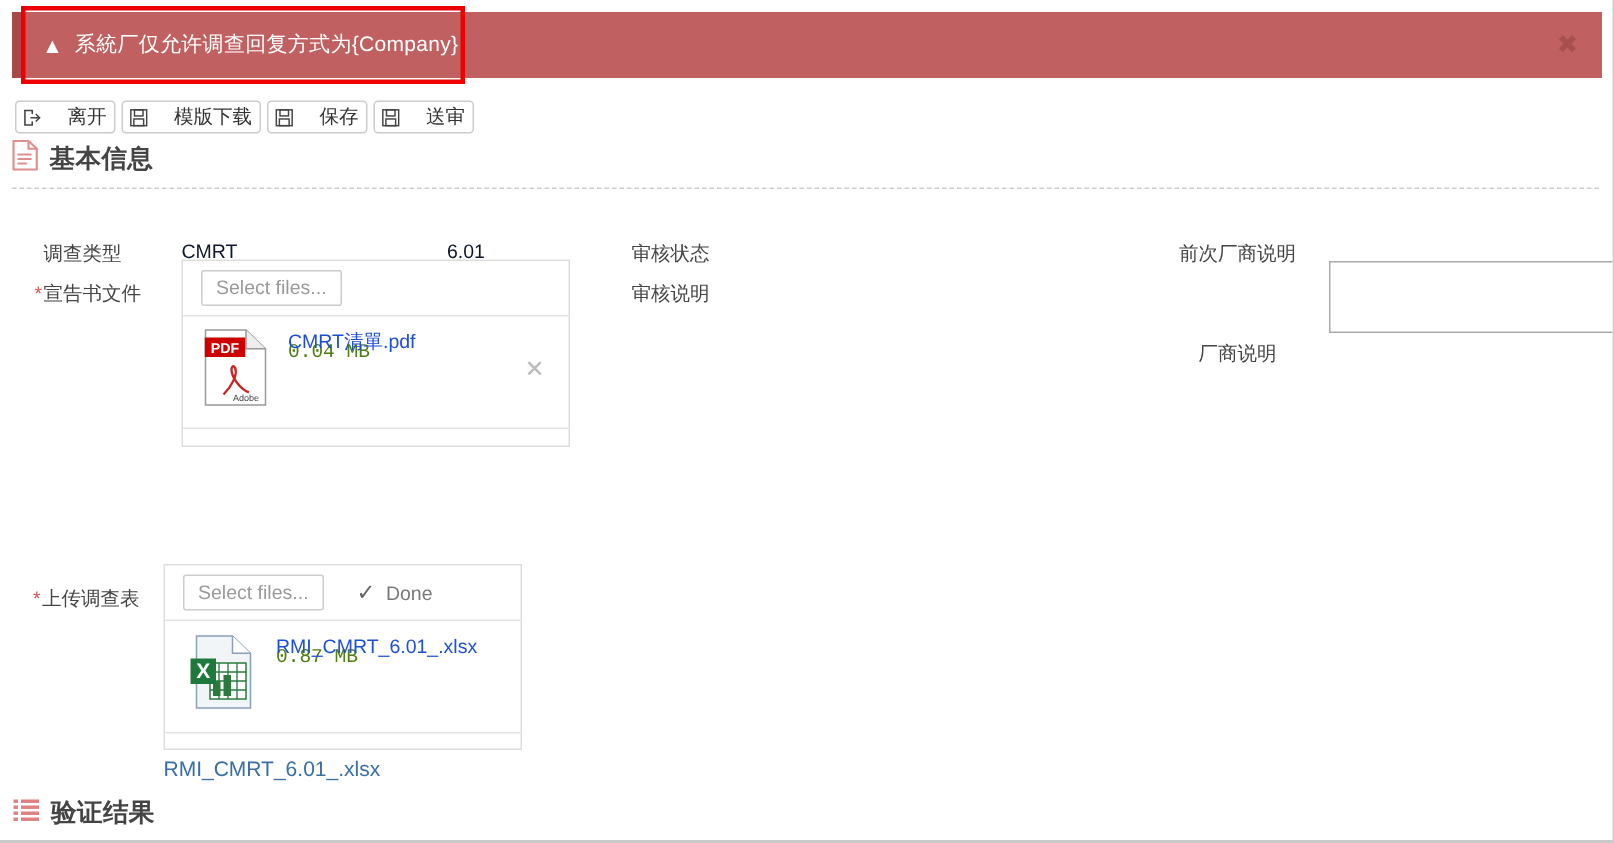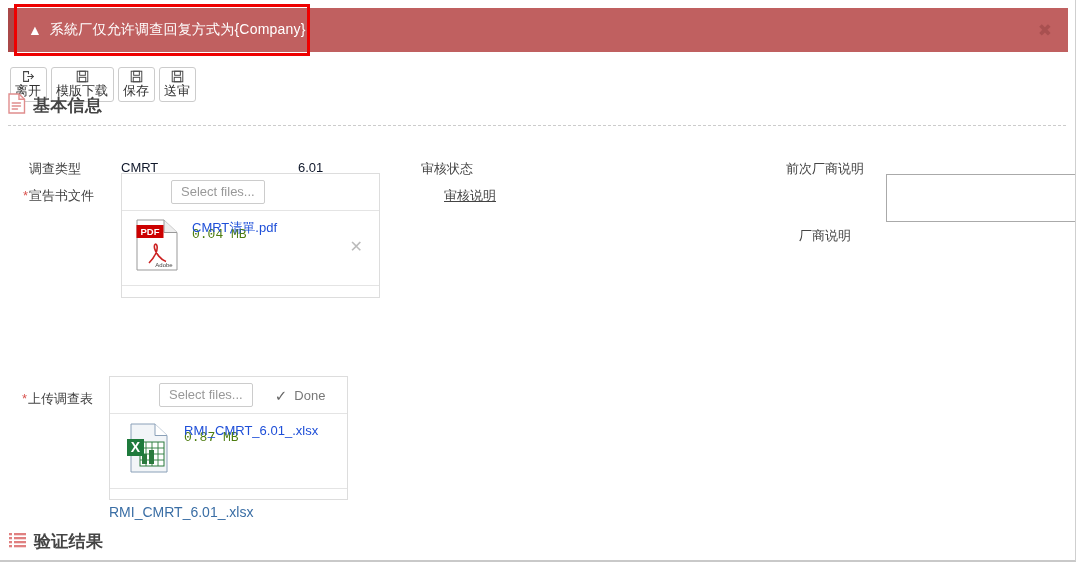--- a/index.html
+++ b/index.html
@@ -79,31 +79,30 @@
     position: absolute;
     left: 10px;
     top: 67px;
     display: flex;
     gap: 4px;
     align-items: flex-start;
   }
   .tb-btn {
     display: inline-flex;
     align-items: center;
-    gap: 0;
+    gap: 17px;
     background: #ffffff;
     border: 1px solid #cccccc;
     border-radius: 3px;
     padding: 2px 5px 2px 4px;
     font-size: 13px;
     color: #333333;
     cursor: pointer;
     line-height: 16px;
     white-space: nowrap;
-    flex-direction: column;
   }
   .tb-btn .gl {
     font-size: 12px;
     color: #444444;
     line-height: 1;
     display: inline-block;
   }
   .tb-btn svg { display:block; }
 
   
@@ -163,21 +162,20 @@
   .select-files {
     display: inline-block;
     border: 1px solid #cccccc;
     background: #ffffff;
     color: #999999;
     font-size: 13px;
     padding: 4px 9px;
     border-radius: 2px;
     cursor: pointer;
     line-height: 14px;
-    margin-left: 37px;
   }
   .done-wrap {
     display: inline-flex;
     align-items: center;
     gap: 7px;
     color: #777777;
     font-size: 13px;
   }
   .done-check {
     color: #666666;
@@ -327,21 +325,21 @@
   <div class="form-label" style="left:29px; top:160px;">调查类型</div>
   <div class="form-value" style="left:121px; top:160px;">CMRT</div>
   <div class="form-label" style="left:253px; top:160px;margin-top:38px;">版本</div>
   <div class="form-value" style="left:298px; top:160px;">6.01</div>
 
   <div class="form-label" style="left:23px; top:187px;">
     <span class="req-star">*</span><span>宣告书文件</span>
   </div>
 
   <div class="form-label" style="left:421px; top:160px;">审核状态</div>
-  <div class="form-label" style="left:444px; top:187px;text-decoration:underline;">审核说明</div>
+  <div class="form-label" style="left:421px; top:187px;">审核说明</div>
 
   <div class="form-label" style="left:786px; top:160px;">前次厂商说明</div>
   <div class="form-label" style="left:799px; top:187px;margin-top:40px;">厂商说明</div>
 
   <div class="textarea-box" style="left:886px; top:174px; width:200px; height:48px;"></div>
 
   <div class="uploader" style="left:121px; top:173px; width:259px; height:125px;">
     <div class="uploader-bar">
       <span class="select-files">Select files...</span>
     </div>

